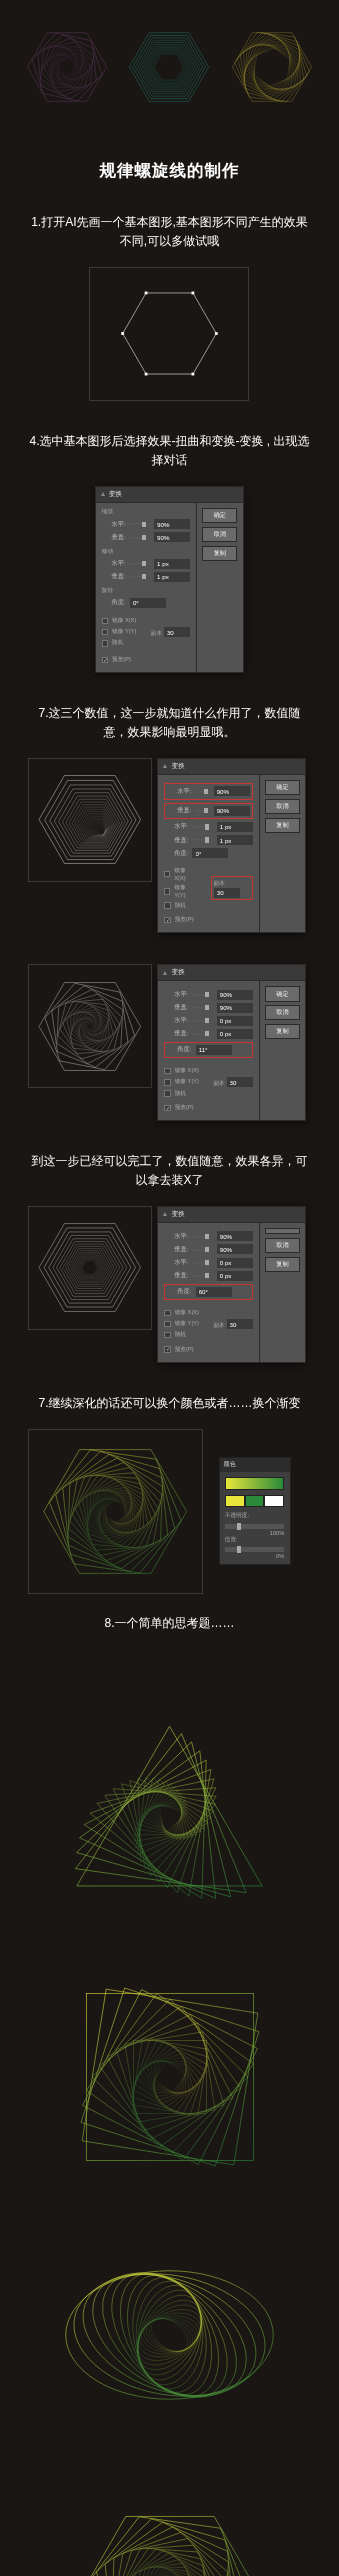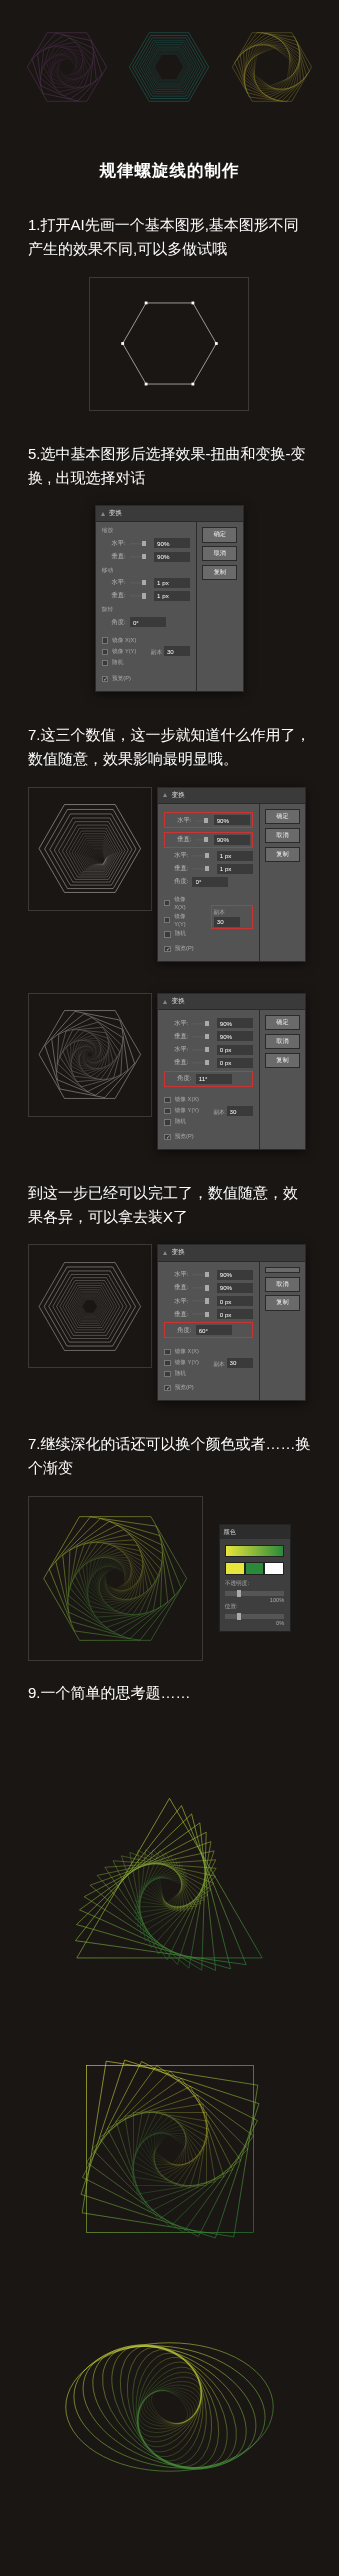--- a/index.html
+++ b/index.html
@@ -1,21 +1,21 @@
 <!DOCTYPE html>
 <html style="font-size:8.2px"><head>
   <meta charset="utf-8">
   <style>
     * { margin:0; padding:0; box-sizing:border-box; }
     body { width:339px; background:#1a1614; color:#fff; font-family:"Microsoft YaHei",sans-serif; }
     .hero { width:339px; height:134px; display:flex; align-items:center; justify-content:space-around; padding:0 15.5px; overflow:hidden; }
     .sp { width:93px; height:93px; display:flex; align-items:center; justify-content:center; }
     .title { text-align:center; font-size:16.5px; font-weight:700; letter-spacing:1px; margin:26px 12px 31px; }
     .sec { padding:0 28px 31px; }
-    .txt { font-size:15px; line-height:1.6; margin-bottom:15.5px; }
+    .txt { font-size:12px; line-height:1.6; margin-bottom:15.5px;text-align:center; }
     .lay { position:relative; width:282px; display:flex; align-items:flex-start; justify-content:center; }
     .ai-box { width:160px; height:134px; border:0.5px solid #3a3a3a; background:#1a1614; display:flex; align-items:center; justify-content:center; }
     .ai-hex { width:103px; height:103px; }
     .two-col { width:282px; display:flex; align-items:flex-start; gap:5.2px; }
     .ai-mini { width:124px; height:124px; border:0.5px solid #3a3a3a; background:#1a1614; display:flex; align-items:center; justify-content:center; flex:0 0 124px; padding:5.2px; }
     .panel { background:#535353; border:0.5px solid #2a2a2a; box-shadow:0 2.1px 9.3px rgba(0,0,0,.6); color:#ccc; font-size:6.2px; width:149px; }
     .panel.center { margin:0 auto; }
     .p-title { background:#3a3a3a; padding:3.1px 5.2px; font-size:6.7px; color:#ddd; display:flex; align-items:center; gap:4.1px; border-bottom:0.5px solid #2a2a2a; }
     .p-tri { width:0; height:0; border-left:2.6px solid transparent; border-right:2.6px solid transparent; border-bottom:4.1px solid #888; display:inline-block; }
     .p-body { padding:5.2px 6.2px; }
@@ -135,21 +135,21 @@
               <rect x="-103" y="-3" width="6" height="6"></rect>
               <rect x="-53" y="-89.6" width="6" height="6"></rect>
               <rect x="47" y="-89.6" width="6" height="6"></rect>
             </g>
       </svg>
     </div>
   </div>
 </div>
 
 <div class="sec">
-  <div class="txt">5.选中基本图形后选择效果-扭曲和变换-变换 , 出现选择对话</div>
+  <div class="txt">4.选中基本图形后选择效果-扭曲和变换-变换 , 出现选择对话</div>
   <div class="lay">
     <div class="panel center">
       <div class="p-title">
             <span class="p-tri"></span>
             <span>变换</span>
           </div>
       <div class="p-wrap">
         <div class="p-body" style="flex:1">
           <div class="tiny" style="margin-bottom:2.1px">缩放</div>
           <div class="p-row">
@@ -569,21 +569,21 @@
         </div>
         <div class="tiny">不透明度:</div>
         <div class="sw-sld"></div>
         <div class="tiny" style="text-align:right">100%</div>
         <div class="tiny">位置:</div>
         <div class="sw-sld"></div>
         <div class="tiny" style="text-align:right">0%</div>
       </div>
     </div>
   </div>
-  <div class="txt">9.一个简单的思考题……</div>
+  <div class="txt">8.一个简单的思考题……</div>
 </div>
 
 <div class="gallery">
   <div class="g-row">
     <svg viewBox="-220 -200 440 400" width="227" height="206">
       <defs>
             <linearGradient id="gt" x1="0" y1="0" x2="1" y2="1">
               <stop offset="0" stop-color="#e8e63a"></stop>
               <stop offset="1" stop-color="#2a8a3a"></stop>
             </linearGradient>

